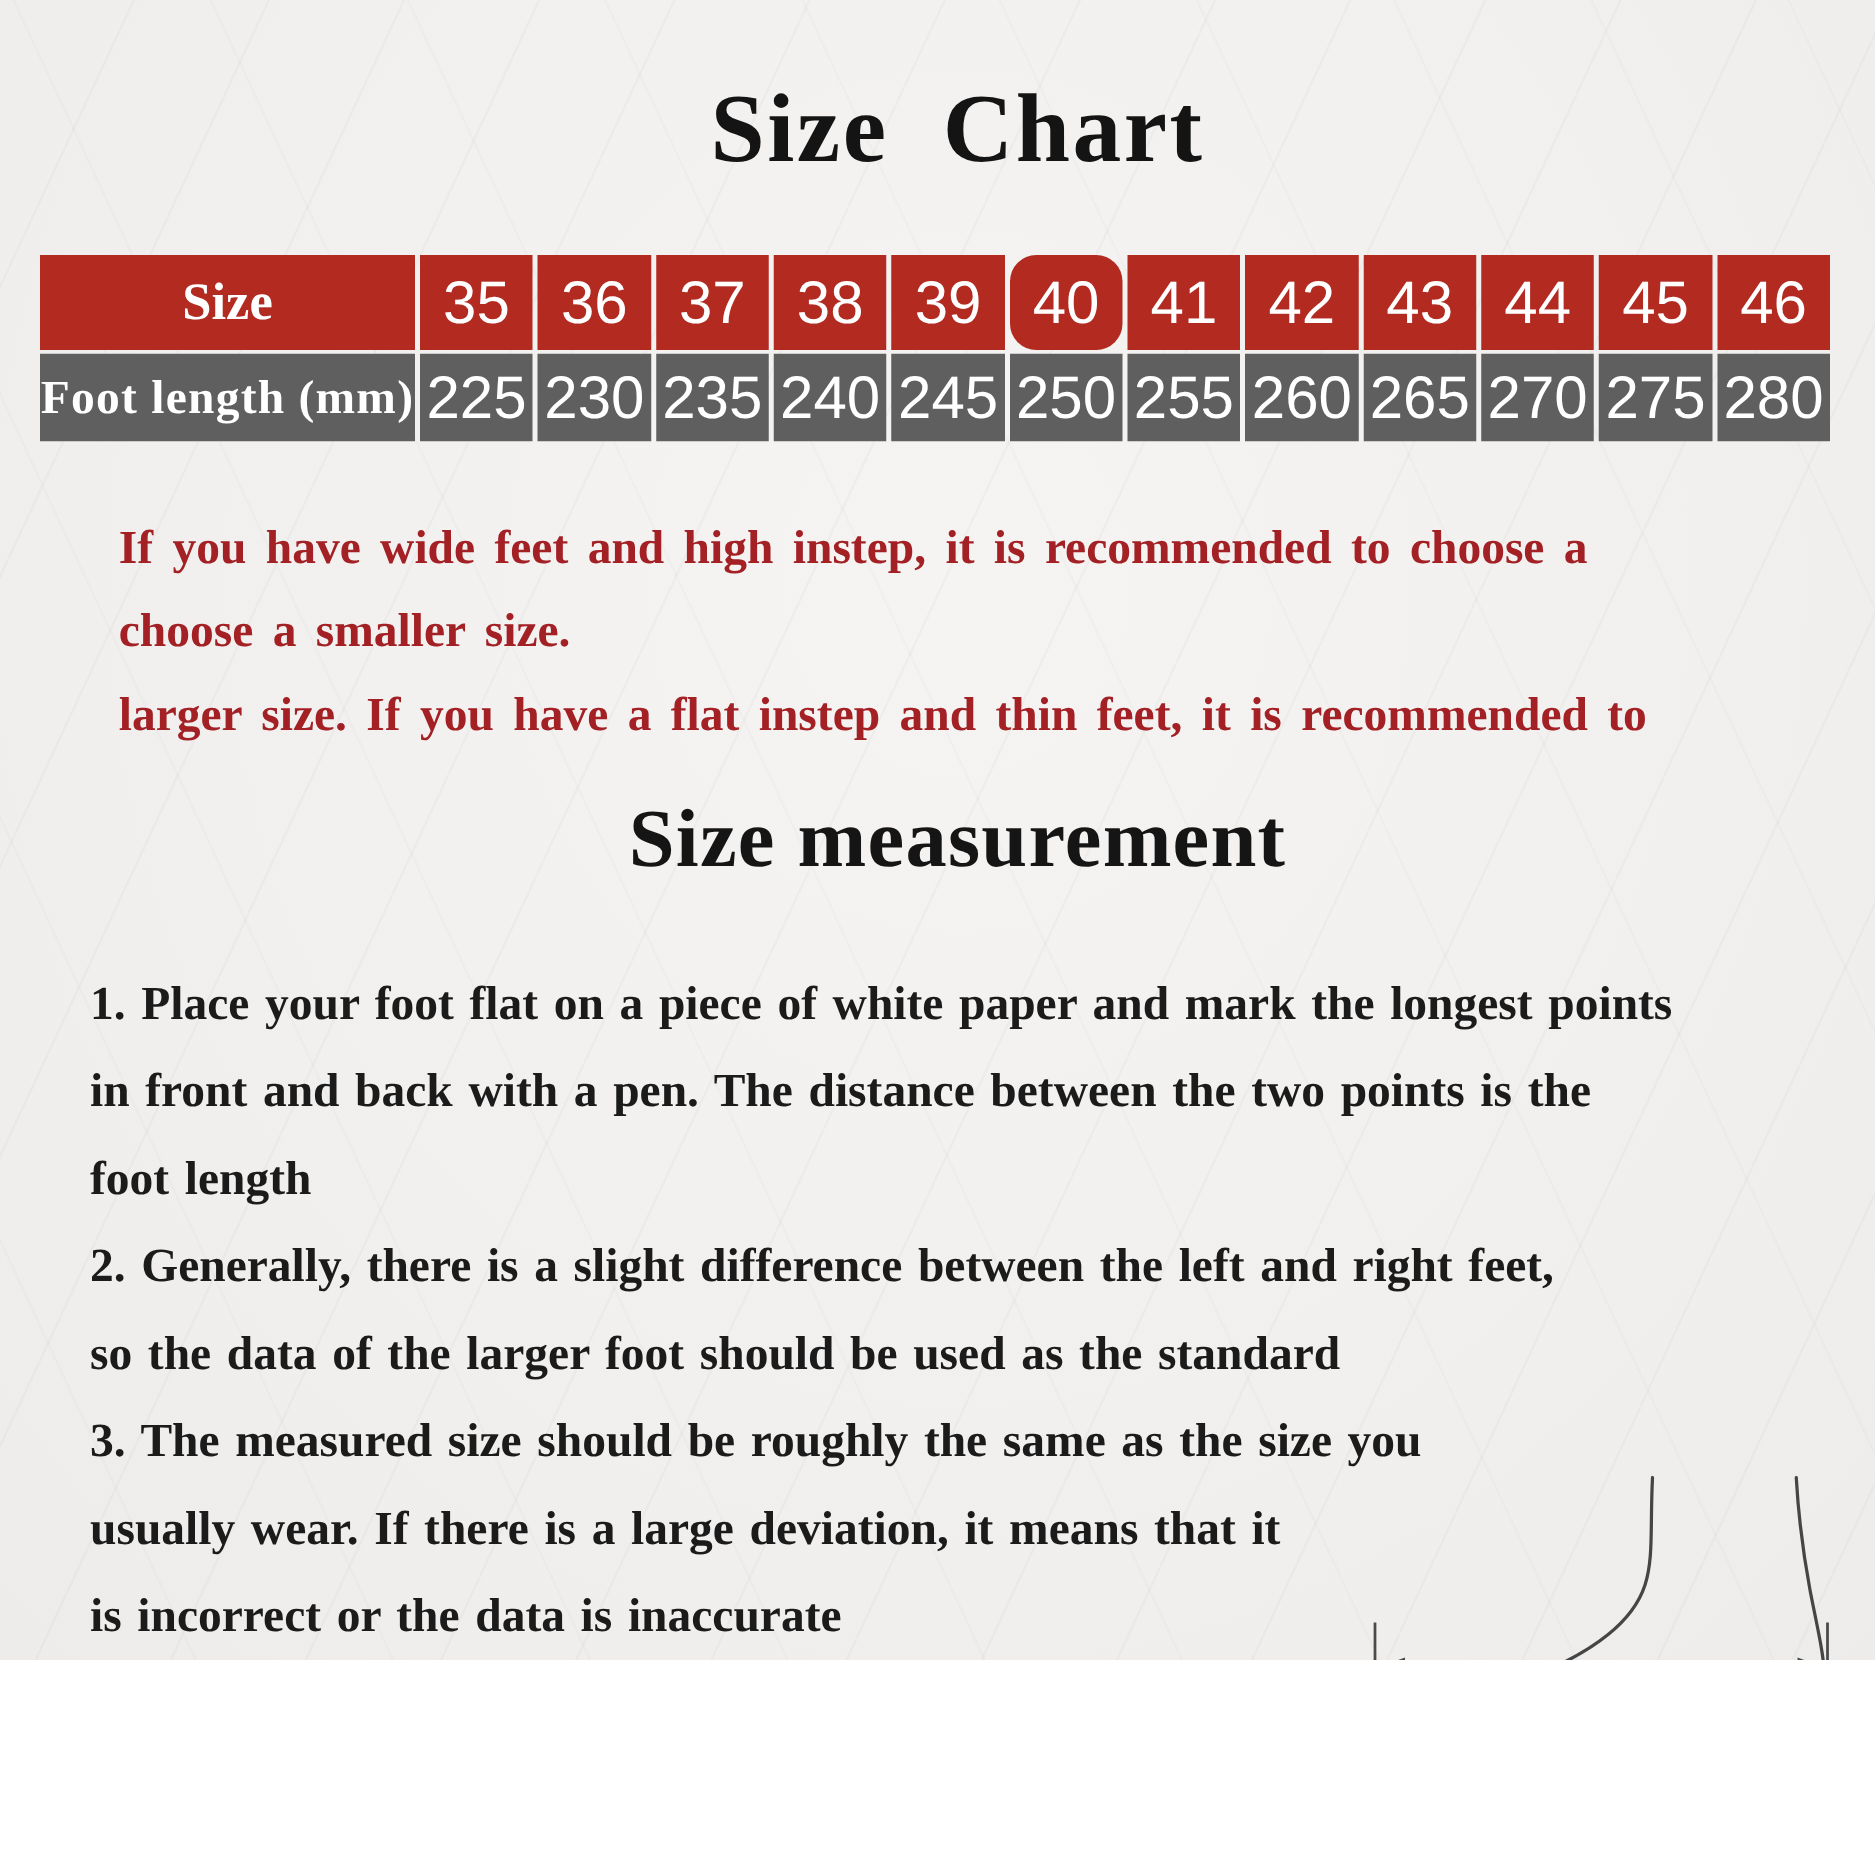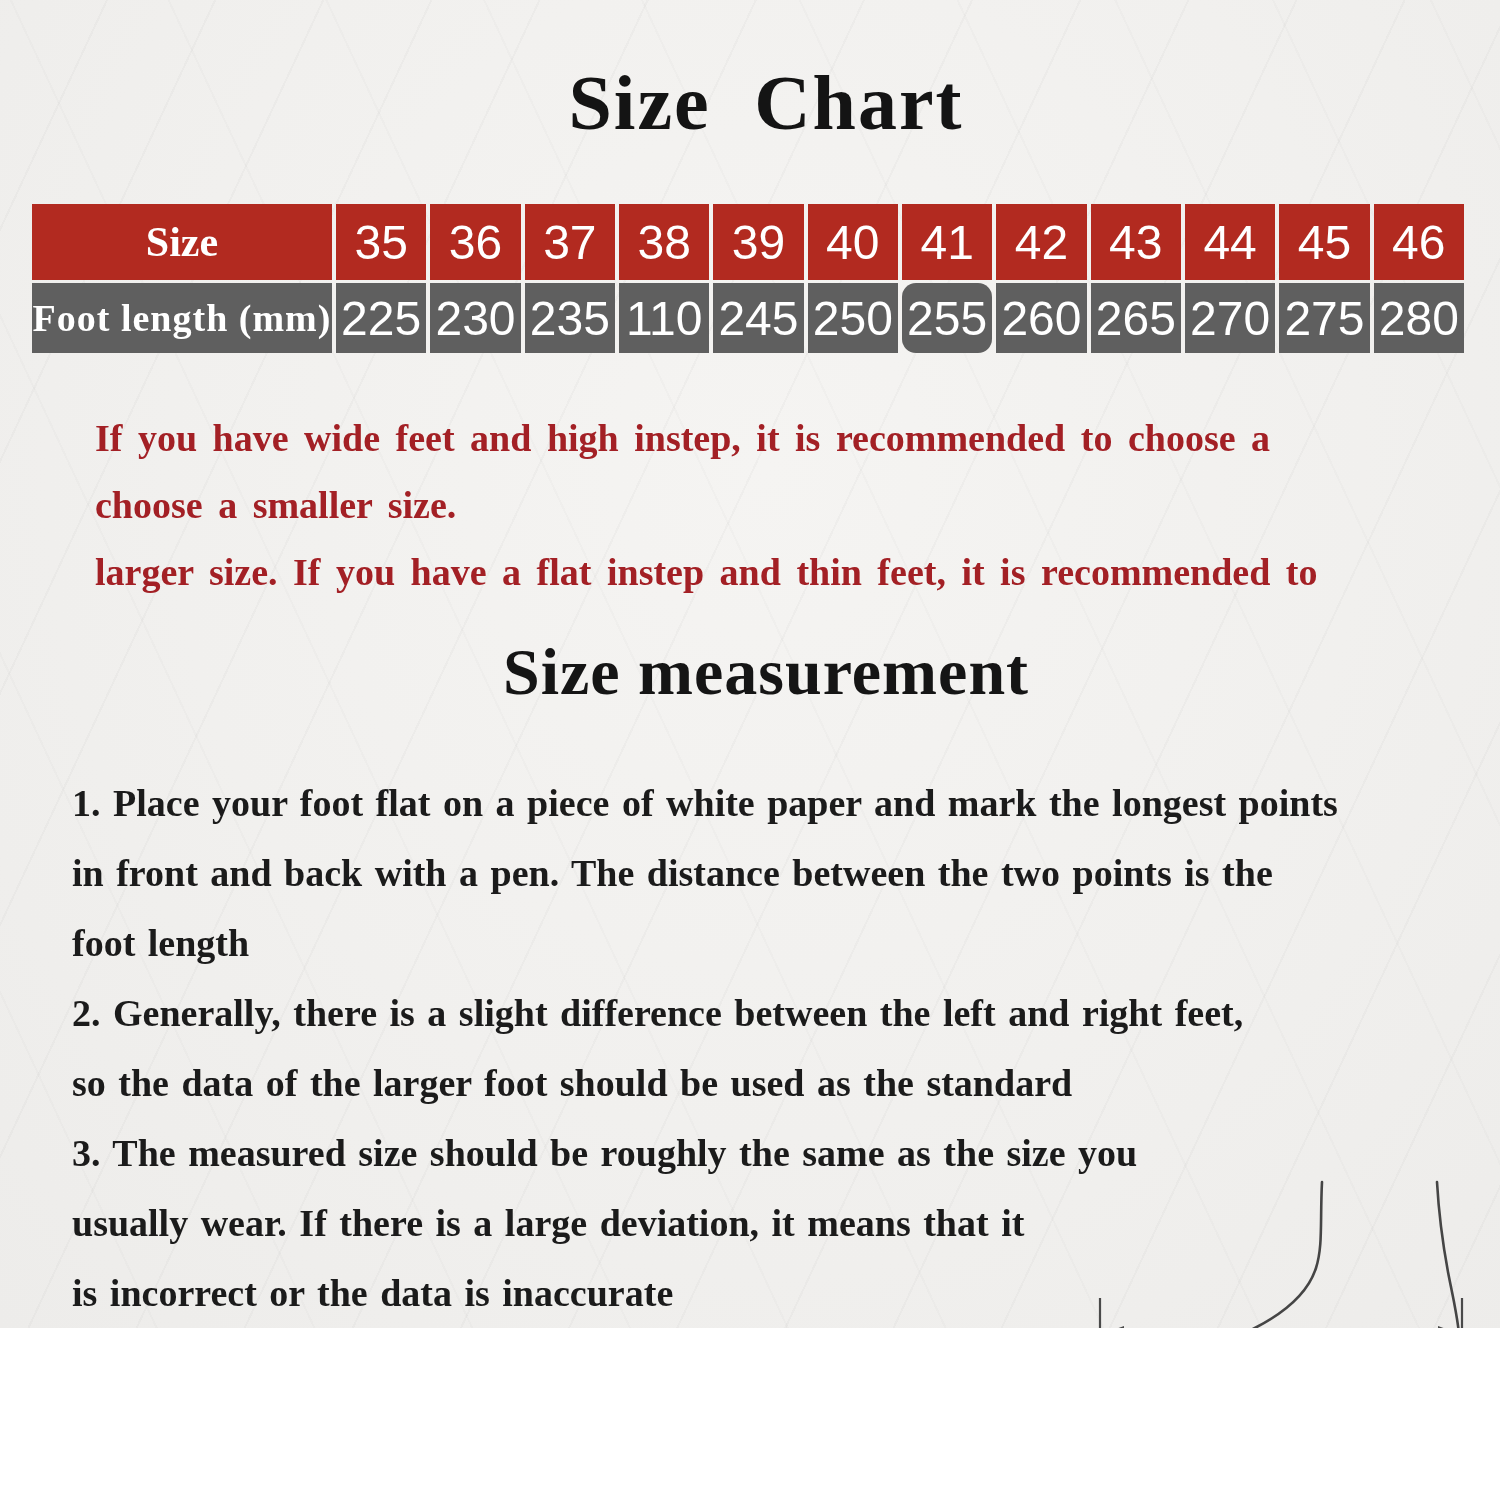--- a/index.html
+++ b/index.html
@@ -64,37 +64,37 @@
 
   <table class="size-table">
     <tbody>
       <tr class="r1">
         <td class="rowlabel cell-red" style="background: rgb(178, 42, 32);">Size</td>
       <td class="num cell-red" style="background: rgb(178, 42, 32);">35</td>
           <td class="num cell-red" style="background: rgb(178, 42, 32);">36</td>
           <td class="num cell-red" style="background: rgb(178, 42, 32);">37</td>
           <td class="num cell-red" style="background: rgb(178, 42, 32);">38</td>
           <td class="num cell-red" style="background: rgb(178, 42, 32);">39</td>
-          <td class="num cell-red" style="background: rgb(178, 42, 32);">40</td>
+          <td class="num cell-red" style="background: rgb(178, 42, 32); border-radius: 21px;">40</td>
           <td class="num cell-red" style="background: rgb(178, 42, 32);">41</td>
           <td class="num cell-red" style="background: rgb(178, 42, 32);">42</td>
           <td class="num cell-red" style="background: rgb(178, 42, 32);">43</td>
           <td class="num cell-red" style="background: rgb(178, 42, 32);">44</td>
           <td class="num cell-red" style="background: rgb(178, 42, 32);">45</td>
           <td class="num cell-red" style="background: rgb(178, 42, 32);">46</td>
         </tr>
       <tr class="r2">
         <td class="rowlabel cell-gray" style="background: rgb(95, 95, 95);">Foot length (mm)</td>
       <td class="num cell-gray" style="background: rgb(95, 95, 95);">225</td>
           <td class="num cell-gray" style="background: rgb(95, 95, 95);">230</td>
           <td class="num cell-gray" style="background: rgb(95, 95, 95);">235</td>
-          <td class="num cell-gray" style="background: rgb(95, 95, 95);">110</td>
+          <td class="num cell-gray" style="background: rgb(95, 95, 95);">240</td>
           <td class="num cell-gray" style="background: rgb(95, 95, 95);">245</td>
           <td class="num cell-gray" style="background: rgb(95, 95, 95);">250</td>
-          <td class="num cell-gray" style="background: rgb(95, 95, 95); border-radius: 14px;">255</td>
+          <td class="num cell-gray" style="background: rgb(95, 95, 95);">255</td>
           <td class="num cell-gray" style="background: rgb(95, 95, 95);">260</td>
           <td class="num cell-gray" style="background: rgb(95, 95, 95);">265</td>
           <td class="num cell-gray" style="background: rgb(95, 95, 95);">270</td>
           <td class="num cell-gray" style="background: rgb(95, 95, 95);">275</td>
           <td class="num cell-gray" style="background: rgb(95, 95, 95);">280</td>
         </tr>
     </tbody>
   </table>
 
   <div class="note" style="color: rgb(163, 32, 37);">

